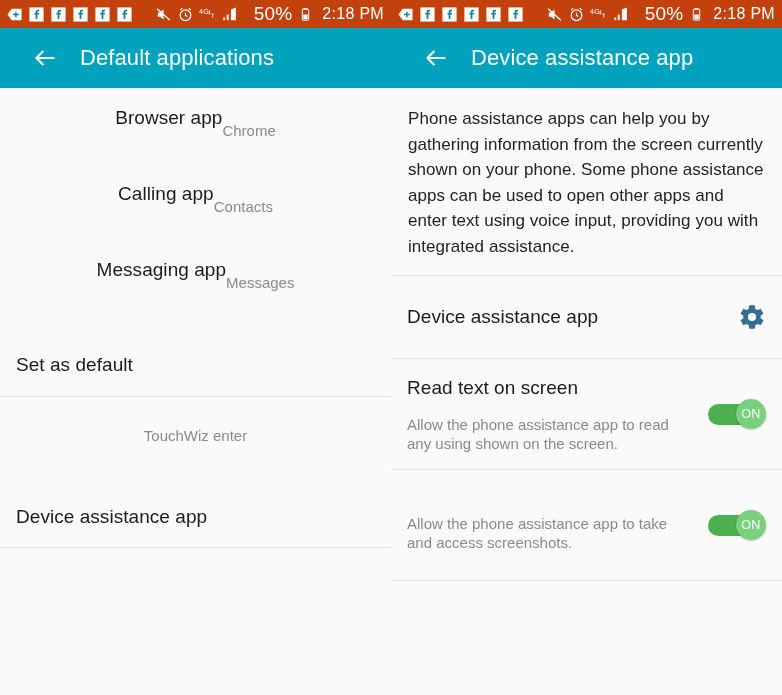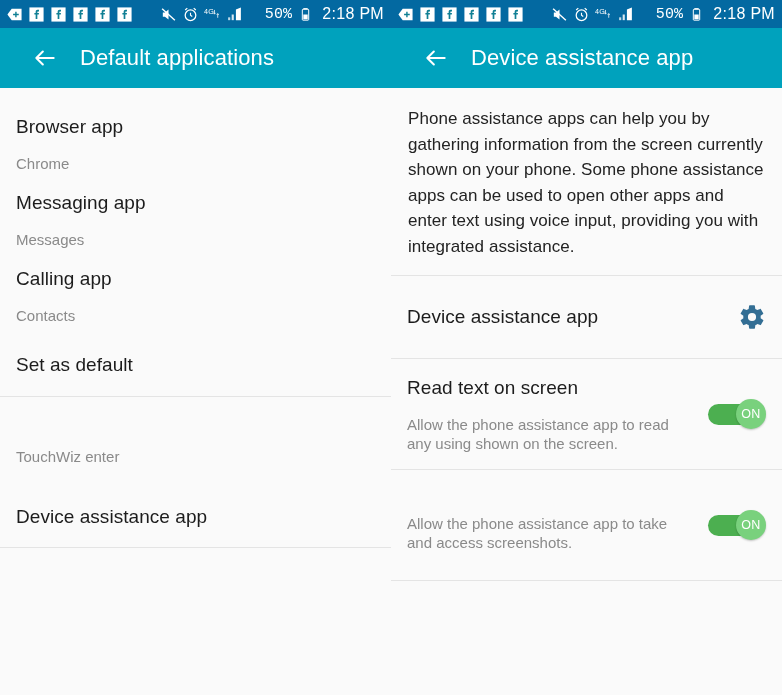--- a/index.html
+++ b/index.html
@@ -7,28 +7,28 @@
     width: 782px; height: 695px;
     font-family: "Liberation Sans", sans-serif;
     background: #fafafa;
     overflow: hidden;
   }
   .screens { display: flex; width: 782px; height: 695px; }
   .panel { width: 391px; height: 695px; position: relative; background: #fafafa; }
 
   
   .statusbar {
-    height: 28px; background: #0369a1; color: #ffffff;
+    height: 28px; background: #c2410c; color: #ffffff;
     display: flex; align-items: center; padding: 0 7px 0 6px;
     font-size: 14px; letter-spacing: .2px;
   }
   .sb-left { display: flex; align-items: center; gap: 5px; }
   .sb-right { display: flex; align-items: center; gap: 5px; margin-left: auto; }
   .notif-icon { width: 17px; height: 17px; display: block; }
-  .sb-pct { font-size: 15px; margin-left: 17px; font-family: Liberation Mono, monospace; }
+  .sb-pct { font-size: 19px; margin-left: 11px; }
   .sb-time { font-size: 16px; margin-left: 3px; letter-spacing: .3px; }
 
   
   .appbar {
     height: 60px; background: #00a2bd; color: #ffffff;
     display: flex; align-items: center; padding-left: 32px;
   }
   .back-arrow { width: 26px; height: 26px; flex: 0 0 auto; }
   .appbar-title {
     font-size: 22px; margin-left: 22px; font-weight: 400; letter-spacing: .1px;
@@ -41,21 +41,21 @@
     line-height: 24px;
   }
   .row-sub {
     font-size: 15px; color: #8a8a8a; line-height: 19px; margin-top: 15px;
   }
   .divider { height: 1px; background: #e4e4e4; width: 100%; }
 
   
   .l-item { padding: 0 16px; }
   .l-item.one-line { height: 54px; display: flex; align-items: center; }
-  .l-item.two-line { height: 76px; display: flex; flex-direction: column; justify-content: center; }
+  .l-item.two-line { height: 76px; display: flex; flex-direction: row; justify-content: center; }
 
   
   .desc {
     padding: 18px 18px 16px 17px;
     font-size: 17px; line-height: 25.5px; color: #232323; letter-spacing: .05px;
   }
   .r-row { padding: 0 16px; display: flex; align-items: center; min-height: 82px; }
   .r-row-text { flex: 1 1 auto; padding-right: 12px; }
   .r-row.assist { min-height: 82px; }
   .r-row.toggle-row { min-height: 110px; }
@@ -151,27 +151,27 @@
 
     <div class="content">
       <div style="height:18px"></div>
 
       <div class="l-item two-line">
         <div class="row-title">Browser app</div>
         <div class="row-sub">Chrome</div>
       </div>
 
       <div class="l-item two-line">
+        <div class="row-title">Calling app</div>
+        <div class="row-sub">Contacts</div>
+      </div>
+
+      <div class="l-item two-line">
         <div class="row-title">Messaging app</div>
         <div class="row-sub">Messages</div>
-      </div>
-
-      <div class="l-item two-line">
-        <div class="row-title">Calling app</div>
-        <div class="row-sub">Contacts</div>
       </div>
 
       <div class="l-item one-line" style="height:62px">
         <div class="row-title">Set as default</div>
       </div>
 
       <div class="divider"></div>
 
       <div style="height:14px"></div>
 

